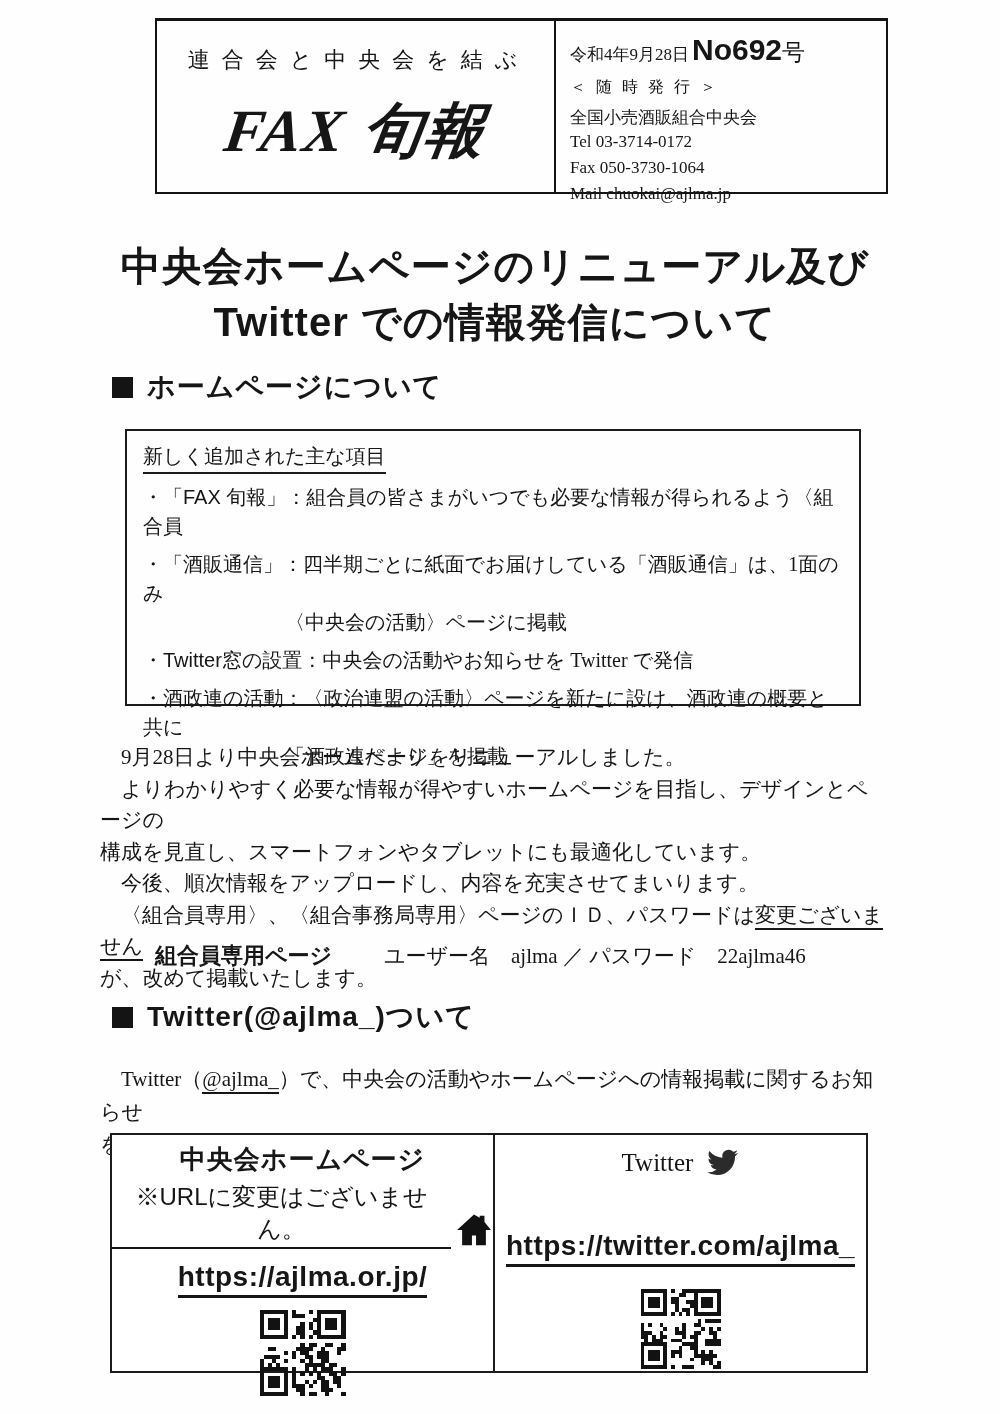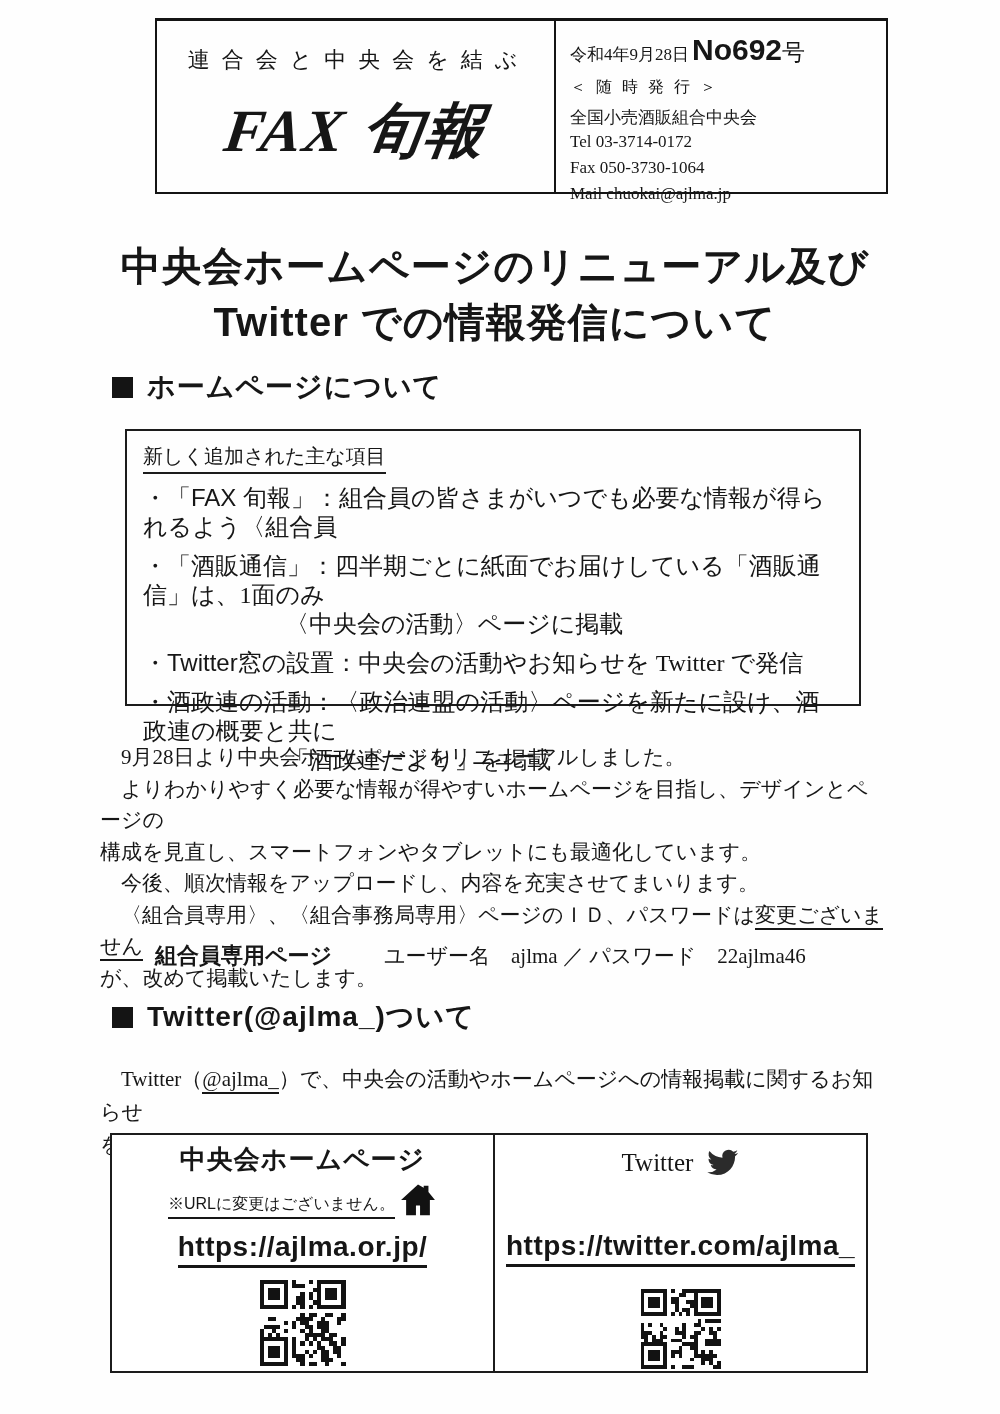--- a/index.html
+++ b/index.html
@@ -36,40 +36,40 @@
   .sec-label{font-family:"Liberation Sans",sans-serif;font-weight:bold;font-size:28px;letter-spacing:1px;}
   #sec-homepage{left:112px;top:368px;}
   #sec-twitter{left:112px;top:998px;}
   
   .feature-box{
     position:absolute;left:125px;top:429px;width:736px;height:277px;
     border:2px solid #1c1c1c;box-sizing:border-box;padding:12px 16px 0 16px;
   }
   .bx-title{display:inline-block;font-family:"Liberation Sans",sans-serif;font-size:20px;
             border-bottom:2px solid #1c1c1c;padding-bottom:2px;}
-  .bx-item{margin-top:9px;font-size:24px;line-height:29px;}
+  .bx-item{margin-top:9px;font-size:20px;line-height:29px;}
   .bx-label{font-family:"Liberation Sans",sans-serif;}
   .bx-cont{padding-left:142px;}
   .bx-cont:empty{display:none;}
   
   .para{position:absolute;left:100px;top:742px;width:785px;font-size:21px;line-height:31.5px;}
   .u-ink{border-bottom:2px solid #161616;padding-bottom:1px;}
   .cred{position:absolute;left:155px;top:941px;white-space:nowrap;}
   .cred-label{font-family:"Liberation Sans",sans-serif;font-weight:bold;font-size:22px;}
   .cred-detail{font-size:21px;margin-left:52px;}
   .tw-para{position:absolute;left:100px;top:1063px;width:790px;font-size:21px;line-height:33px;}
   
   .contact-box{position:absolute;left:110px;top:1133px;width:758px;height:240px;
                border:2px solid #1c1c1c;display:flex;box-sizing:border-box;background:#fff;}
   .cb-cell{box-sizing:border-box;text-align:center;padding-top:7px;}
   .cb-left{width:383px;border-right:2px solid #1c1c1c;}
   .cb-right{flex:1;}
   .cb-title{font-family:"Liberation Sans",sans-serif;font-weight:bold;font-size:26px;letter-spacing:1px;}
   .note-row{display:flex;justify-content:center;align-items:flex-end;gap:4px;margin-top:4px;}
-  .cb-note{font-family:"Liberation Sans",sans-serif;font-size:16px;
+  .cb-note{font-family:"Liberation Sans",sans-serif;font-size:24px;
            border-bottom:2px solid #161616;padding-bottom:2px;}
   .cb-url{display:inline-block;font-family:"Liberation Sans",sans-serif;font-weight:bold;font-size:28px;
           border-bottom:3px solid #161616;padding-bottom:2px;letter-spacing:0.5px;}
   .cb-left .cb-url{margin-top:12px;}
   .cb-right .cb-url{margin-top:50px;}
   .tw-title-row{display:flex;justify-content:center;align-items:center;gap:12px;margin-top:4px;}
   .tw-title{font-size:25px;}
   .qr{margin:12px auto 0 auto;}
   .cb-right .qr{margin-top:22px;}
   .icon{flex:0 0 auto;}

